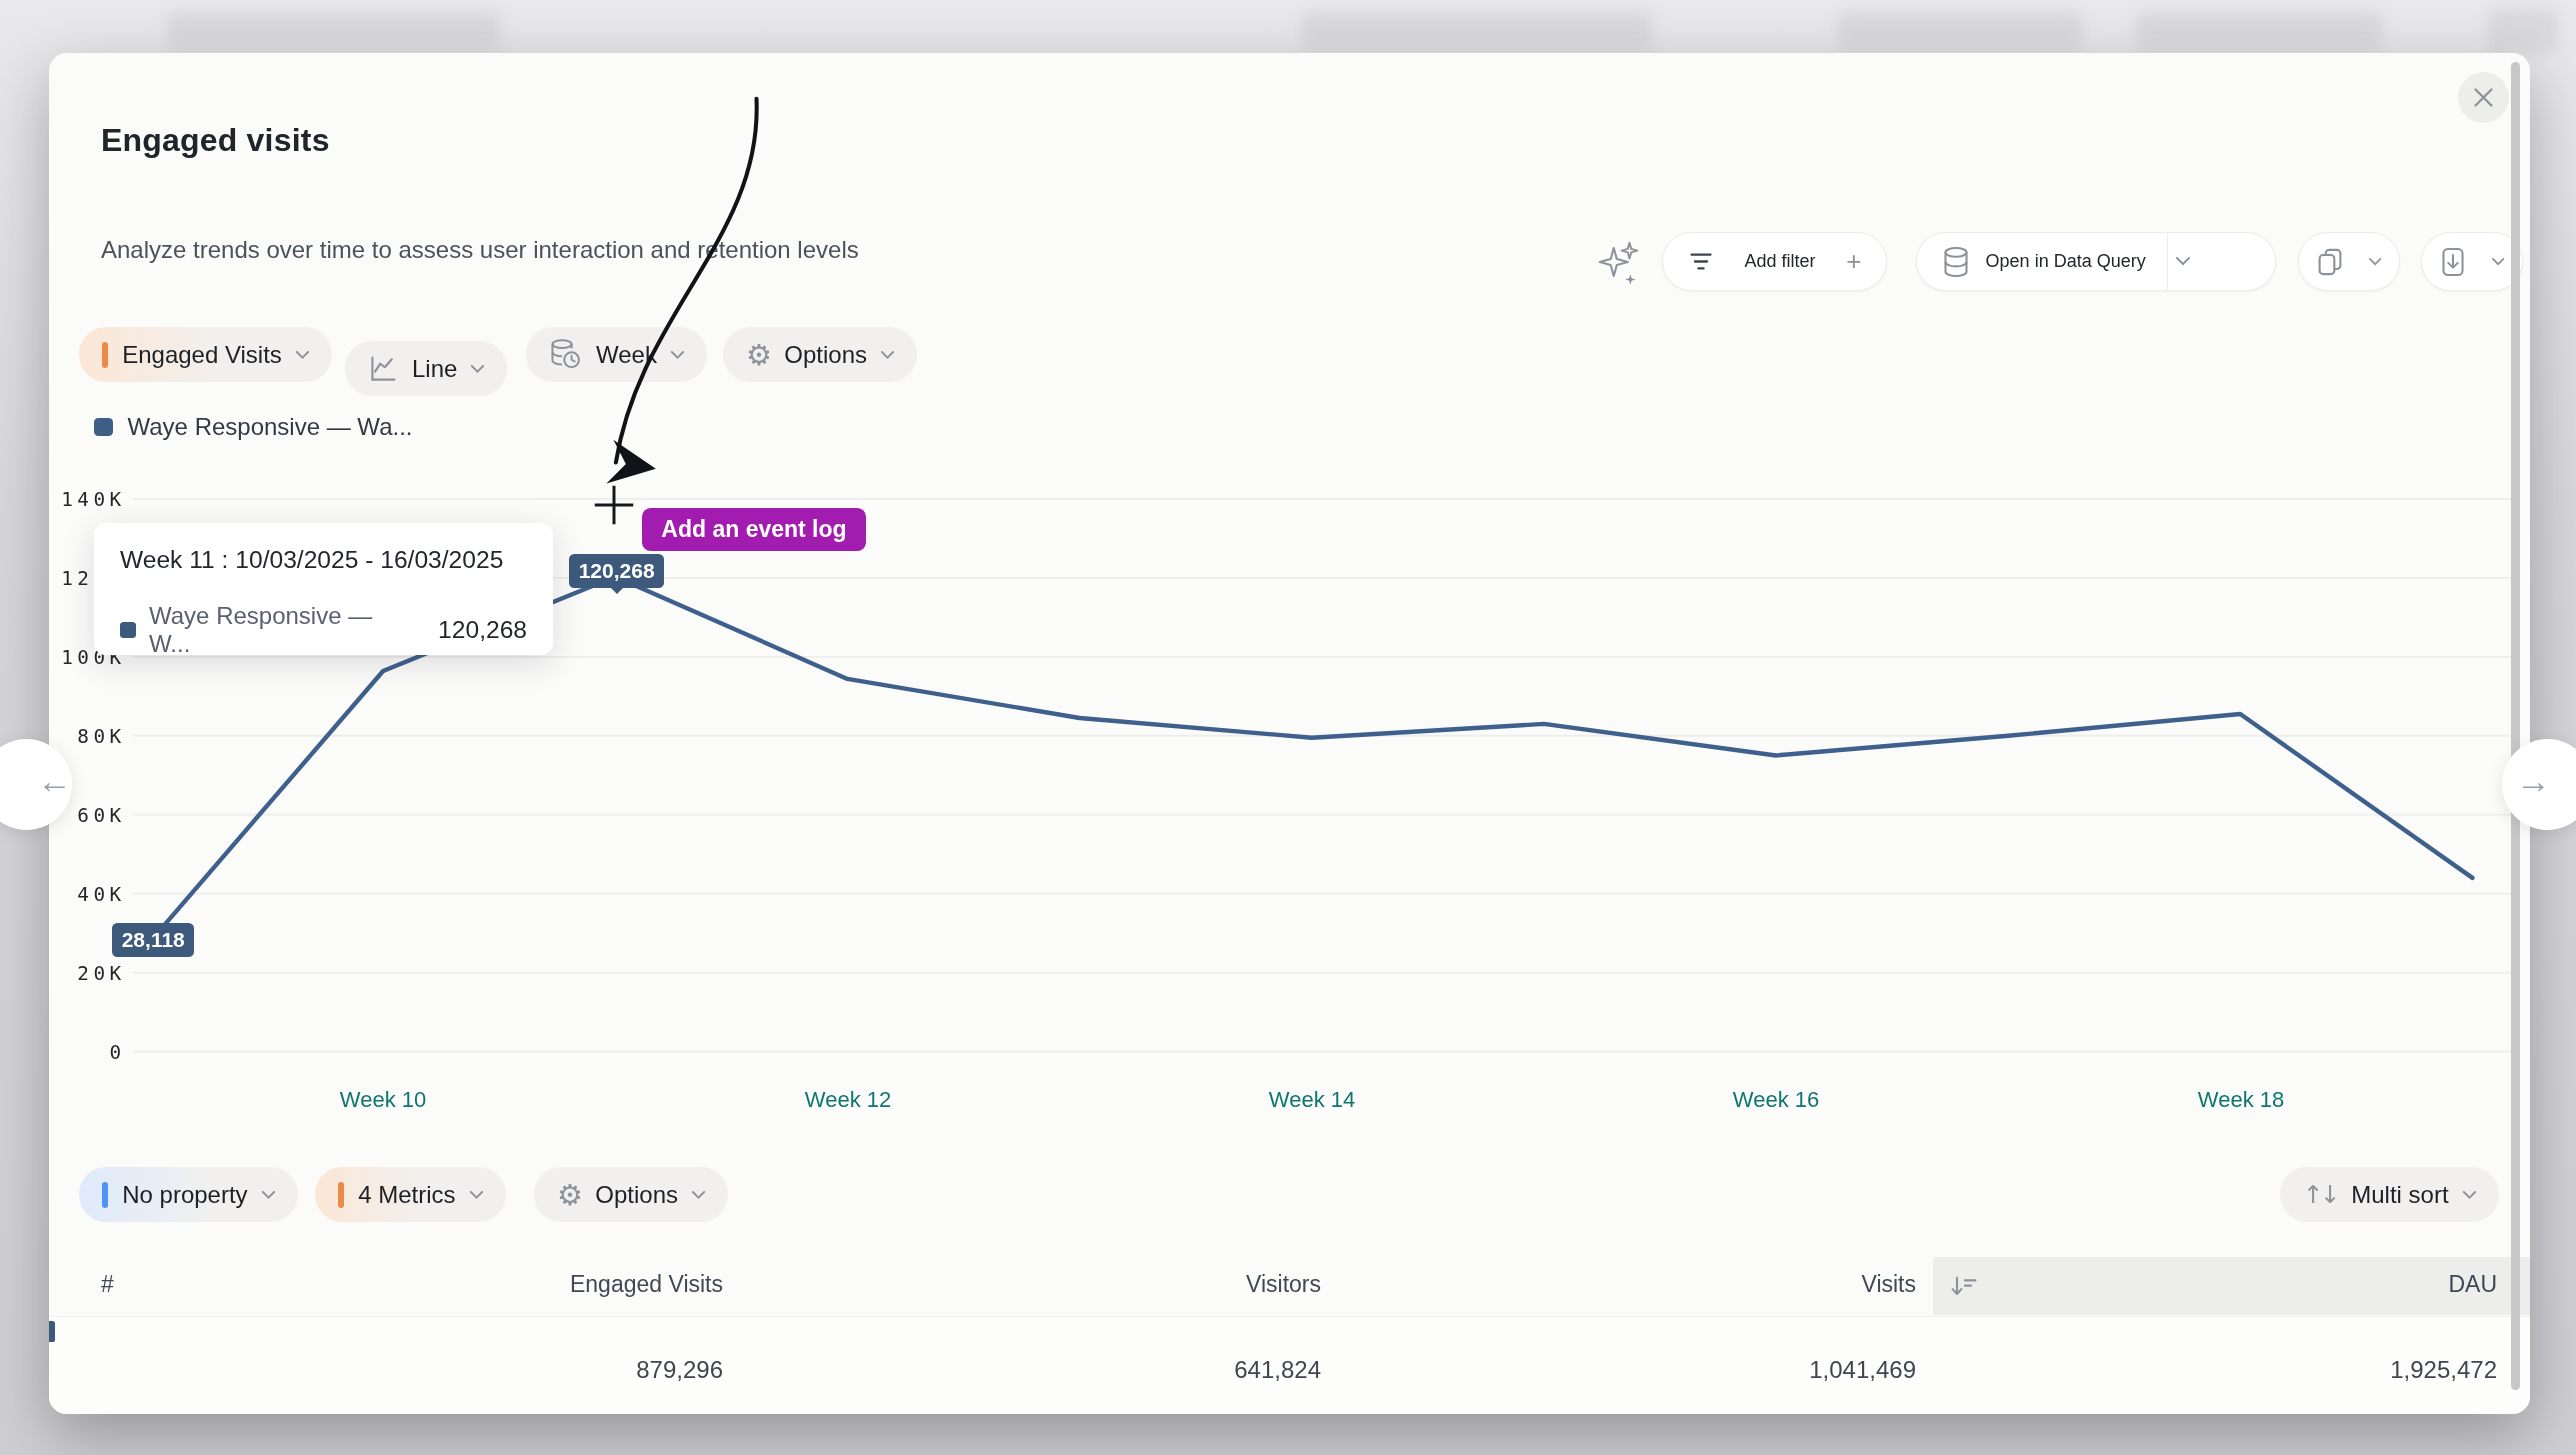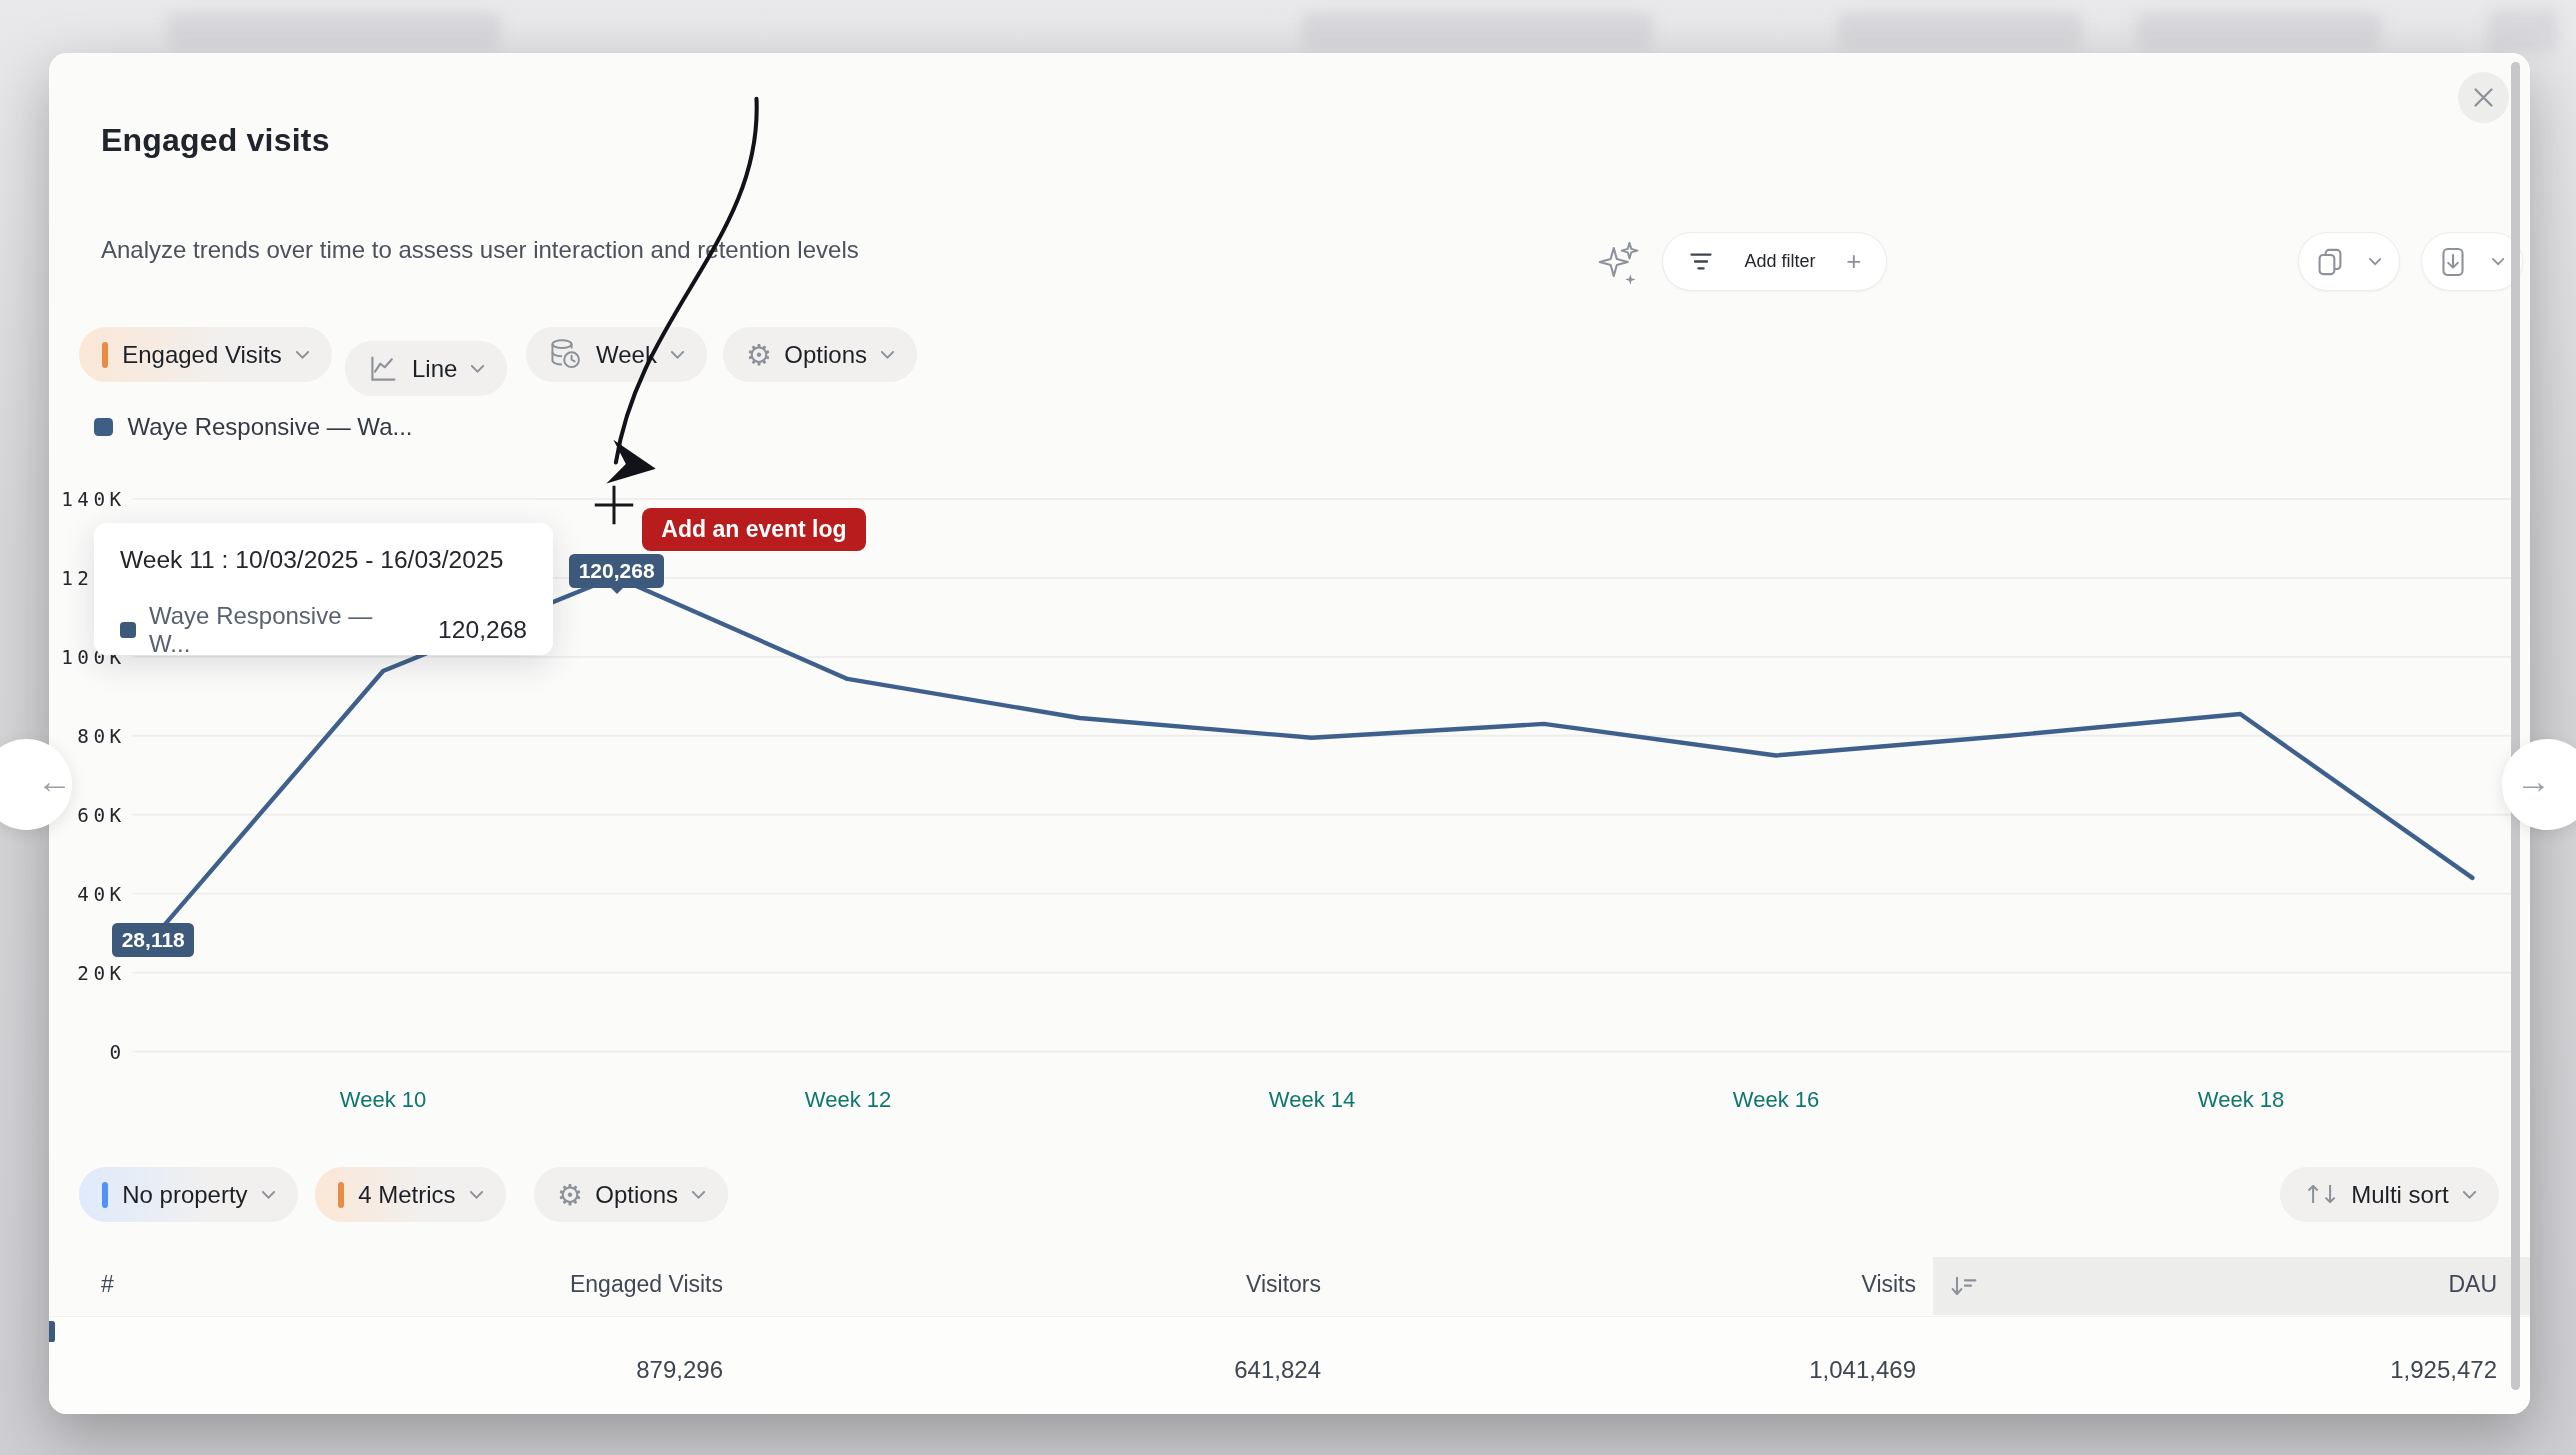--- a/index.html
+++ b/index.html
@@ -57,21 +57,21 @@
   
   .tip-card { position:absolute; left:45px; top:470px; width:459px; height:132px; background:#ffffff;
     border-radius:12.3px; box-shadow:0 8.8px 32px rgba(30,34,40,.14); padding:23px 26px; z-index:5; }
   .tip-title { font-size:24.6px; color:#23262b; font-weight:500; }
   .tip-row { display:flex; align-items:center; margin-top:28px; }
   .tip-swatch { width:16px; height:16px; border-radius:3.5px; margin-right:13px; }
   .tip-series { font-size:24px; color:#596070; flex:1; }
   .tip-value { font-size:24.6px; color:#23262b; font-weight:500; margin-left:26px; }
 
   
-  .event-tip { position:absolute; left:593px; top:455px; background:#b91c1c; color:#ffffff;
+  .event-tip { position:absolute; left:593px; top:455px; background:#a21caf; color:#ffffff;
     border-radius:8.8px; height:43px; display:flex; align-items:center; padding:0 19.3px;
     font-size:23px; font-weight:600; z-index:6; }
 
   
   #arrow-svg { position:absolute; left:0; top:0; z-index:7; pointer-events:none; }
 
   
   .bottom-controls { position:absolute; left:0; top:1114px; width:2481px; height:55px; }
 
   
@@ -138,20 +138,36 @@
     <div class="pill-white tb-abs" style="left:1613px; width:225px; padding:0 24.6px; justify-content:space-between;">
       <span class="icon">
         <svg width="26" height="21" viewBox="0 0 30 24">
             <path d="M4 4 H26 M8 12 H22 M12 20 H18" stroke="#40454d" stroke-width="2.6" stroke-linecap="round"></path>
           </svg>
       </span>
       <span class="tb-label">Add filter</span>
       <span style="color:#8d929a; font-size:26px;">+</span>
     </div>
 
+    <div class="pill-white tb-abs" style="left:1867px; width:360px; padding:0;">
+      <span class="icon" style="margin-left:24.6px;">
+        <svg width="28" height="32" viewBox="0 0 32 36">
+          <ellipse cx="16" cy="7" rx="12" ry="5" fill="none" stroke="#8d929a" stroke-width="2.4"></ellipse>
+          <path d="M4 7 V29 C4 31.8 9.4 34 16 34 C22.6 34 28 31.8 28 29 V7" fill="none" stroke="#8d929a" stroke-width="2.4"></path>
+          <path d="M4 18 C4 20.8 9.4 23 16 23 C22.6 23 28 20.8 28 18" fill="none" stroke="#8d929a" stroke-width="2.4"></path>
+        </svg>
+      </span>
+      <span class="tb-label" style="margin:0 21px 0 16px;">Open in Data Query</span>
+      <span class="divider-v"></span>
+      <span class="icon chev" style="margin:0 23px 0 8.8px;">
+        <svg width="14" height="8.8" viewBox="0 0 16 10">
+            <path d="M1 1 L8 8 L15 1" stroke="#8d929a" stroke-width="2.2" fill="none" stroke-linecap="round"></path>
+          </svg>
+      </span>
+    </div>
 
     <div class="pill-white tb-abs" style="left:2249px; width:102px; padding:0 17.6px; justify-content:space-between;">
       <span class="icon">
         <svg width="26" height="30" viewBox="0 0 30 34">
           <rect x="10" y="3" width="17" height="22" rx="4" fill="none" stroke="#8d929a" stroke-width="2.4"></rect>
           <rect x="3" y="9" width="17" height="22" rx="4" fill="#ffffff" stroke="#8d929a" stroke-width="2.4"></rect>
         </svg>
       </span>
       <span class="icon">
         <svg width="12.3" height="8" viewBox="0 0 14 9">

